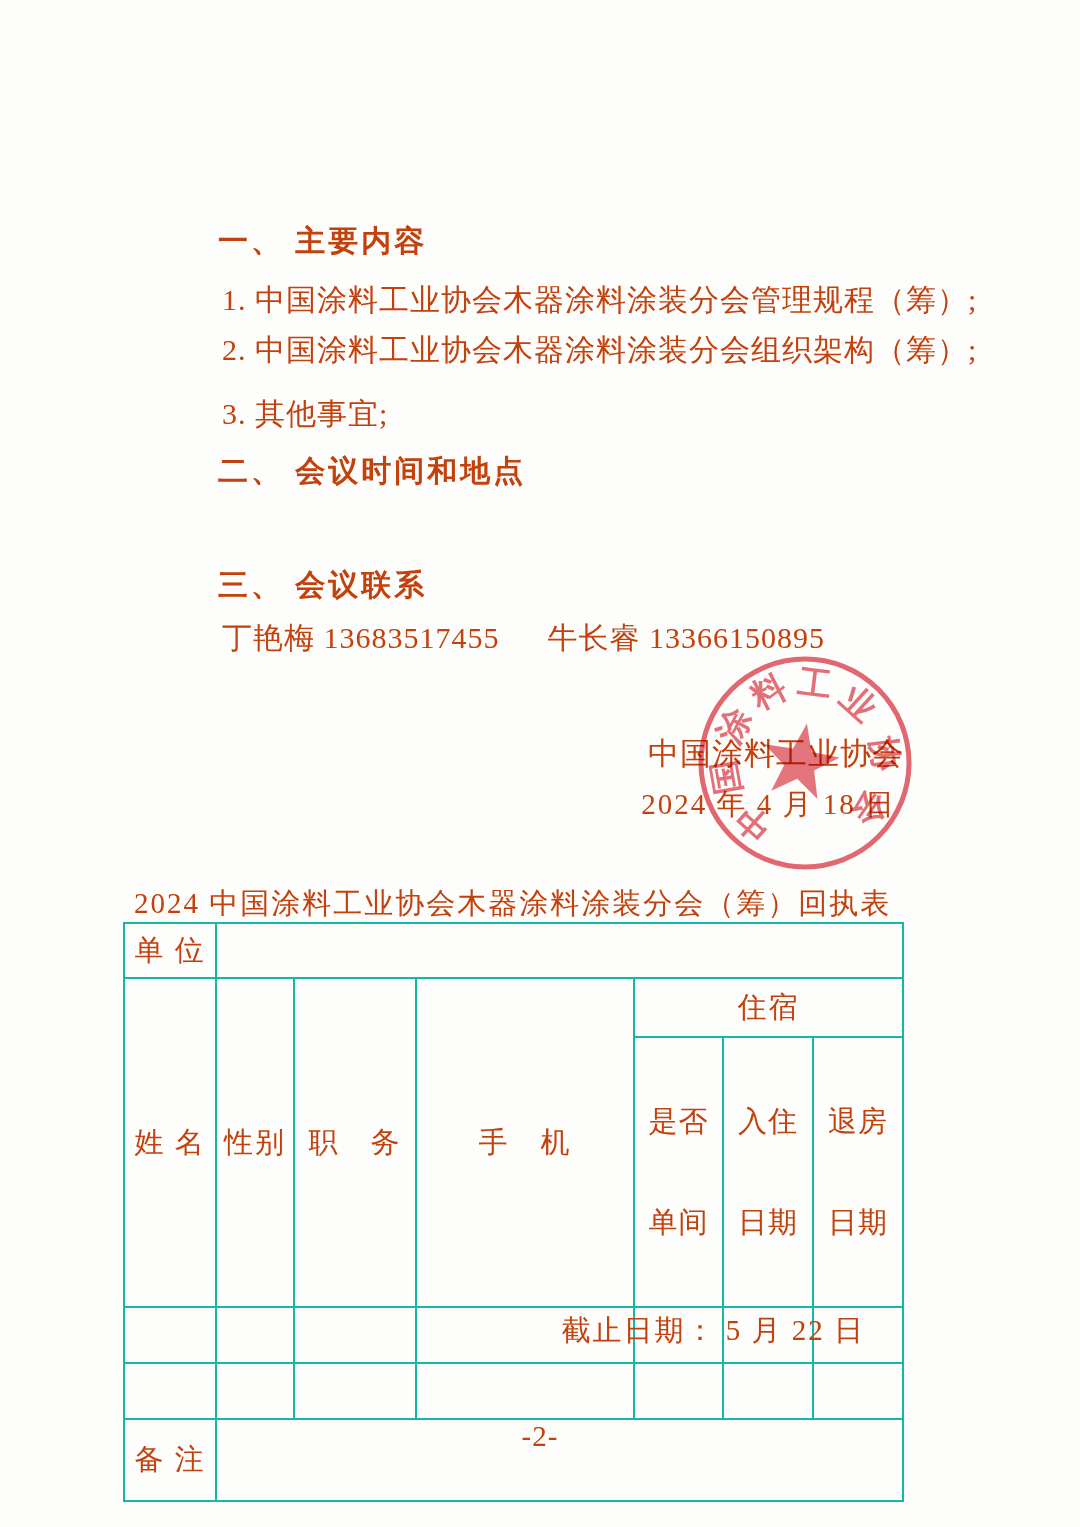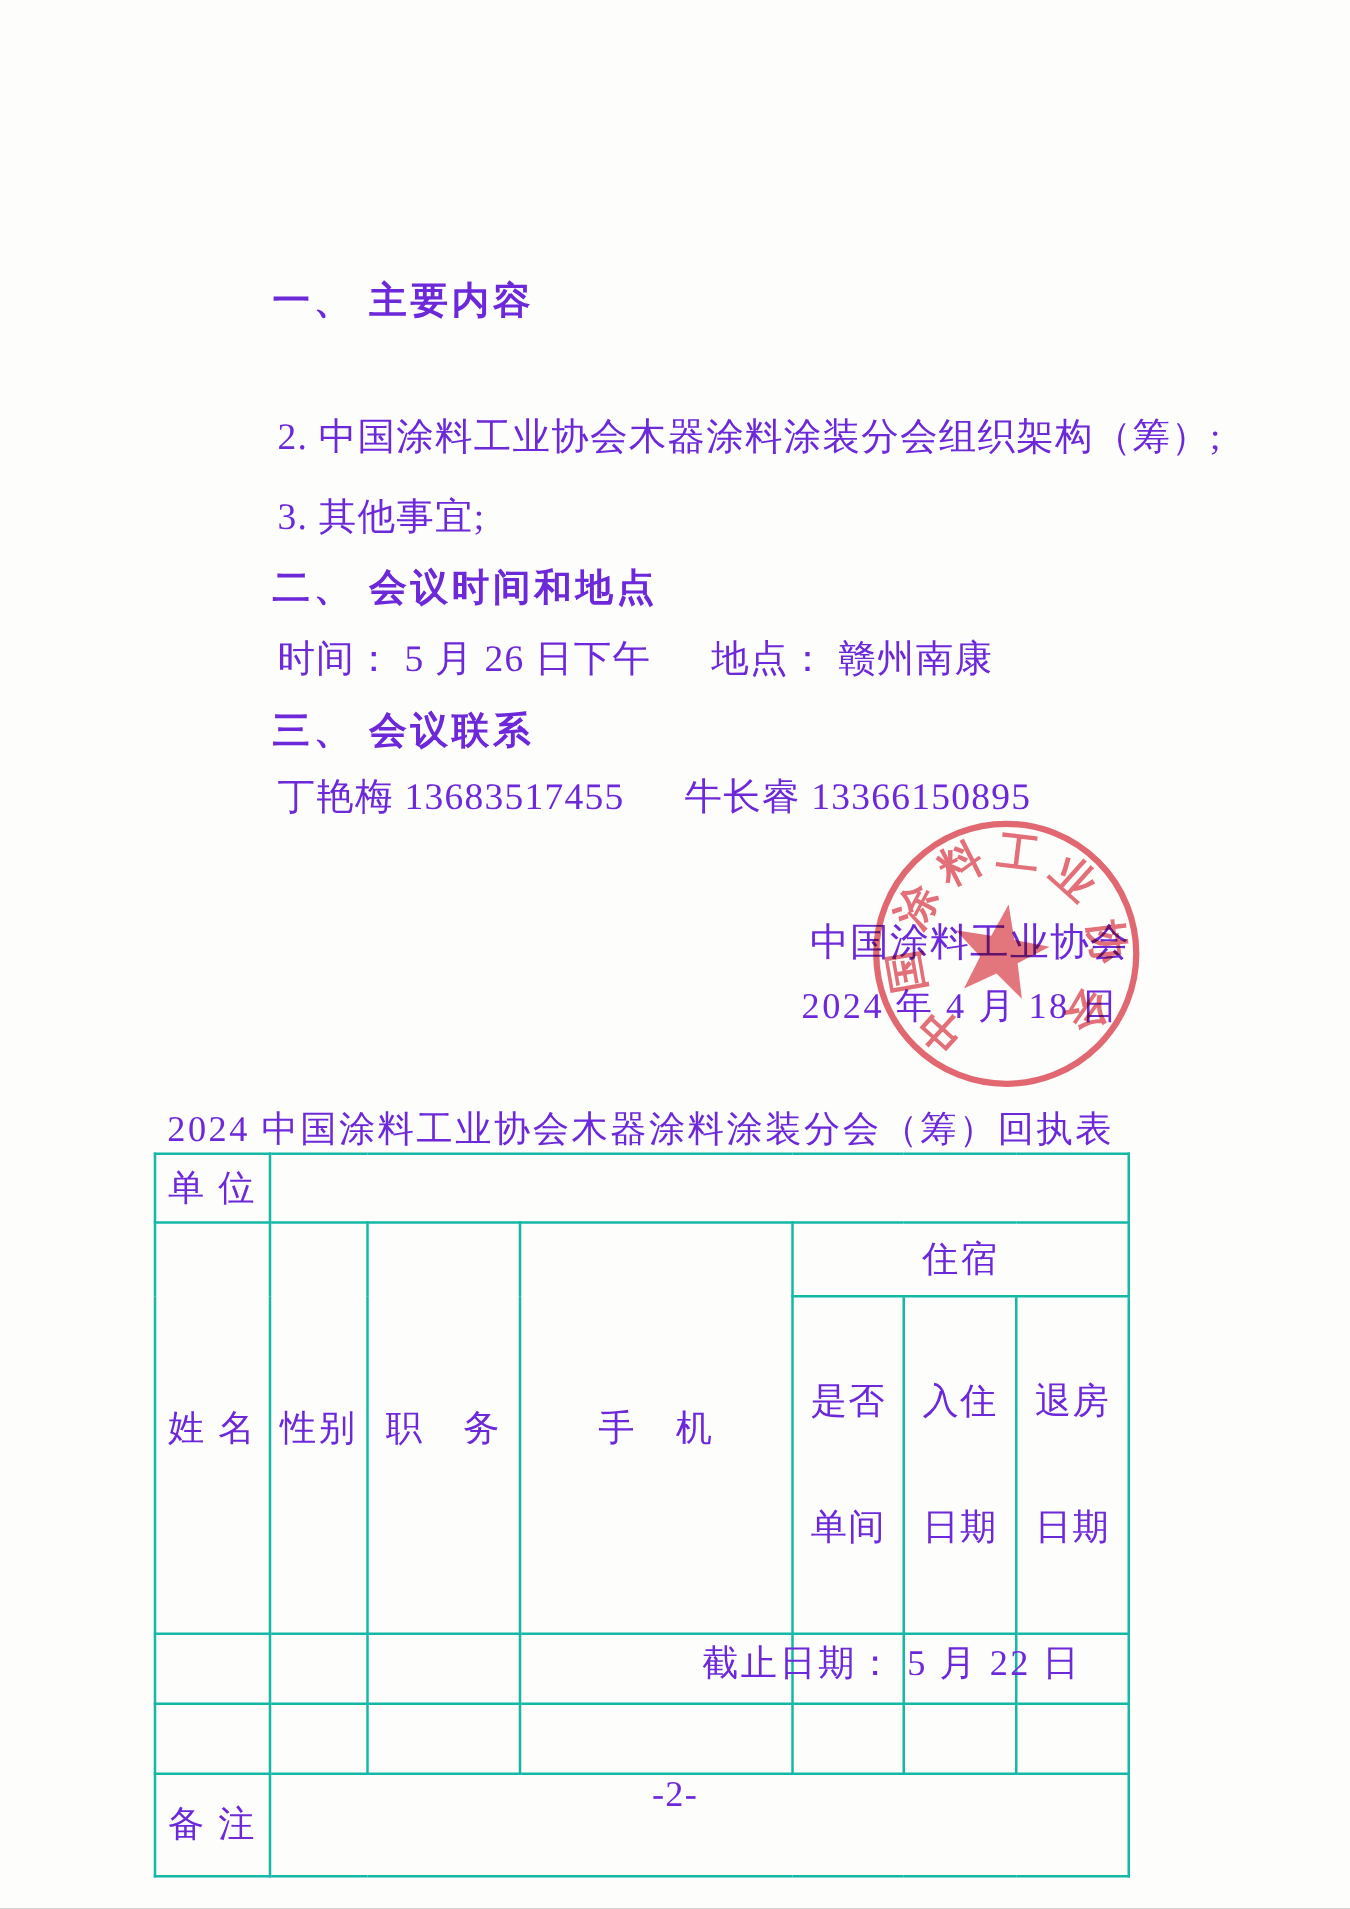--- a/index.html
+++ b/index.html
@@ -30,27 +30,27 @@
   tr.r-head2{height:74px;}
   tr.r-data{height:56px;}
   tr.r-remarks{height:82px;border-radius:31px;}
   td.two-line div{line-height:35px;letter-spacing:1px;}
   .deadline{position:absolute;top:1311px;right:215px;font-size:29px;letter-spacing:2px;white-space:pre;text-align:center;}
   .pageno{position:absolute;top:1420px;left:0;width:1080px;text-align:center;font-size:29px;letter-spacing:1px;}
 </style>
 </head>
 <body>
 
-<div class="page" style="color: #6d28d9;">
+<div class="page" style="color: #c2410c;">
 
   <div class="line heading" style="top:224px">一、 主要内容</div>
+  <div class="line" style="top:283px">1. 中国涂料工业协会木器涂料涂装分会管理规程（筹）;</div>
   <div class="line" style="top:333px">2. 中国涂料工业协会木器涂料涂装分会组织架构（筹）;</div>
   <div class="line" style="top:397px">3. 其他事宜;</div>
   <div class="line heading" style="top:454px">二、 会议时间和地点</div>
-  <div class="line" style="top:511px">时间： 5 月 26 日下午　  地点： 赣州南康</div>
   <div class="line heading" style="top:568px">三、 会议联系</div>
   <div class="line" style="top:621px">丁艳梅 13683517455　  牛长睿 13366150895</div>
 
   <div class="sig sig-org">中国涂料工业协会</div>
   <div class="sig sig-date">2024 年 4 月 18 日</div>
 
   <svg class="stamp" width="226" height="226" viewBox="0 0 226 226">
     <circle cx="112" cy="112" r="104" fill="none" stroke="var(--stamp-color,#dd4b55)" stroke-width="5" opacity="0.9"></circle>
     <polygon points="113.9,72.6 118.5,100.9 146.6,106.4 121.1,119.5 124.5,148 104.2,127.8 78.2,139.8 91.1,114.2 71.7,93.2 100,97.6" fill="var(--stamp-color,#dd4b55)" opacity="0.82"></polygon>
     <g fill="var(--stamp-color,#dd4b55)" opacity="0.85" font-size="34" text-anchor="middle">

